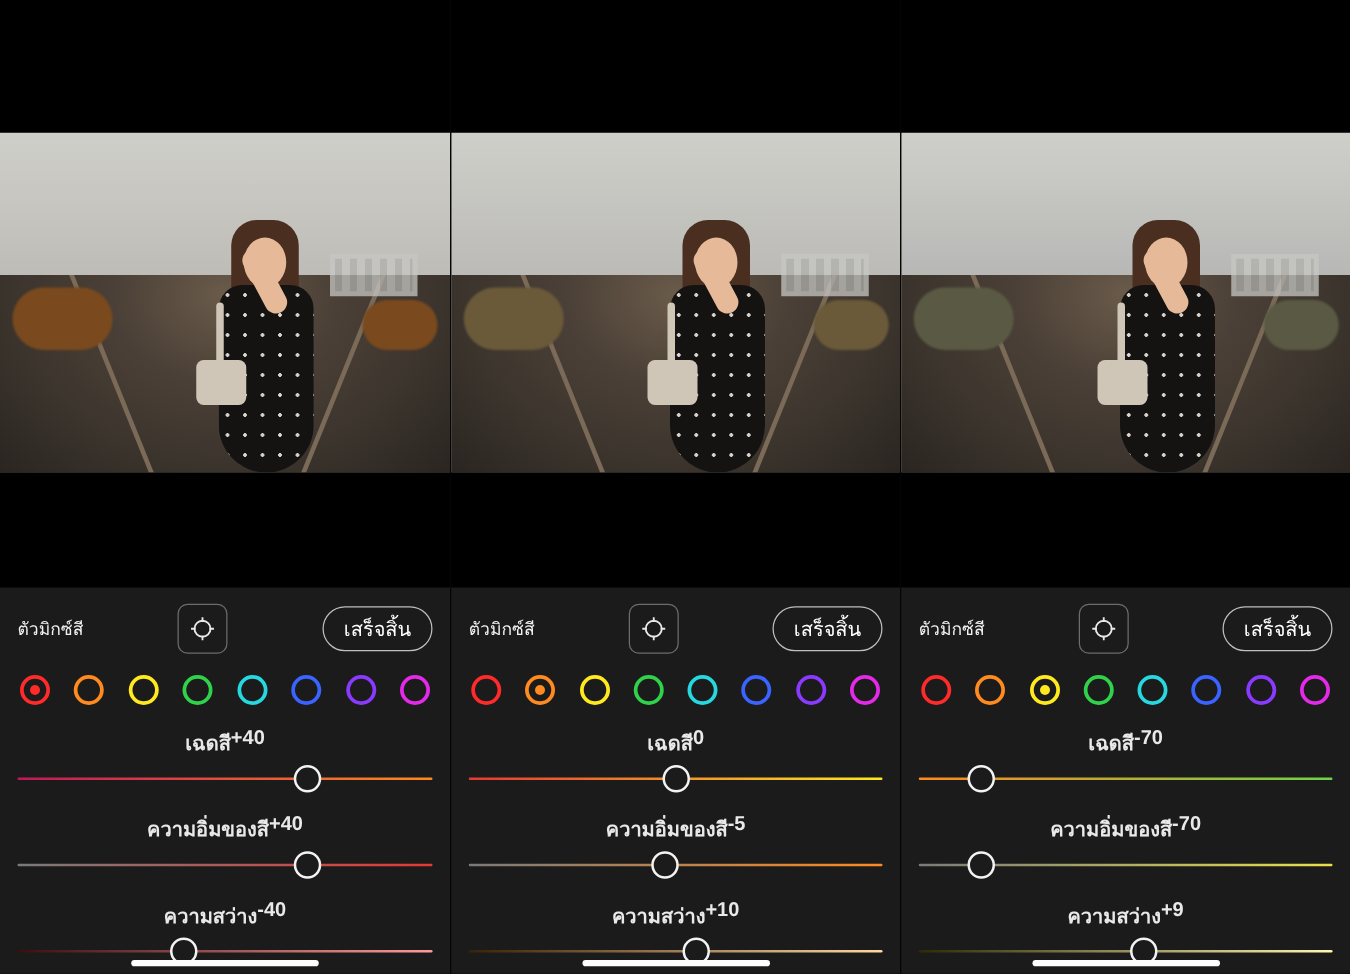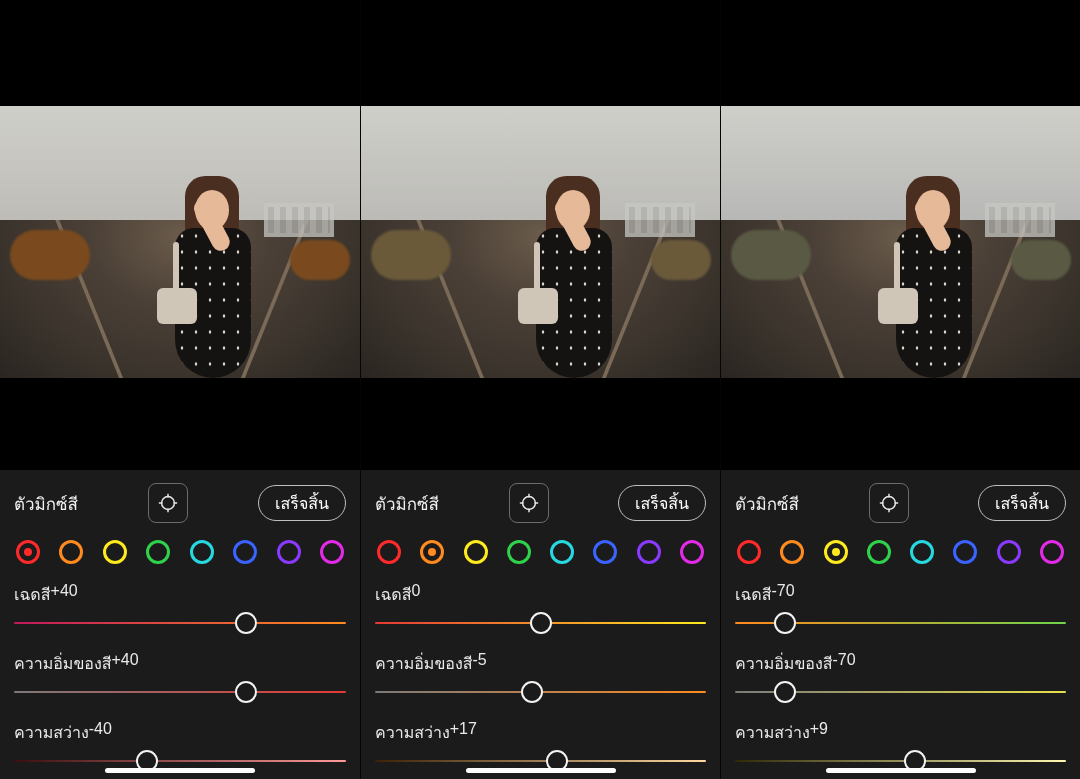--- a/index.html
+++ b/index.html
@@ -43,39 +43,39 @@
            background:#151311;
            background-image: radial-gradient(#d8d3cc 1.2px, transparent 1.6px);
            background-size: 14px 16px; }
   .bag   { position:absolute; top:120px; left:6px; width:40px; height:36px; border-radius:6px;
            background:#cfc6b8; }
   .bag::before{content:"";position:absolute;top:-46px;left:16px;width:6px;height:50px;background:#cfc6b8;border-radius:3px;}
 
   
   .controls { position:absolute; left:0; right:0; top:470px; bottom:0; background:#1b1b1b; padding: 10px 14px 0; }
   .row-top { display:flex; align-items:center; justify-content:space-between; height:46px; }
-  .section-label { color:#f1f1f1; font-size:17px; }
+  .section-label { color:#f1f1f1; font-size:14px; }
   .target-btn {
     width:40px; height:40px; border:1.5px solid #6c6c6c; border-radius:8px;
     display:flex; align-items:center; justify-content:center; background:transparent;
   }
   .target-btn svg { width:22px; height:22px; stroke:#e9e9e9; fill:none; stroke-width:1.6; }
   .done-btn {
     height:36px; padding:0 16px; border:1.6px solid #bfbfbf; color:#fff; background:transparent;
     border-radius:18px; font-size:16px;
   }
 
   .swatches { display:flex; justify-content:space-between; margin:14px 2px 8px; }
   .sw { width:24px; height:24px; border-radius:50%; border:3px solid; background:transparent; position:relative; }
   .sw.sel::after{ content:""; position:absolute; left:50%; top:50%; width:8px; height:8px; border-radius:50%;
                   transform:translate(-50%,-50%); background: currentColor; }
 
   .sliders { margin-top: 18px; }
   .sl { margin-bottom: 20px; }
-  .sl-head { display:flex; justify-content:flex-start; color:#e9e9e9; font-size:16px; margin-bottom:8px;}
+  .sl-head { display:flex; justify-content:center; color:#e9e9e9; font-size:16px; margin-bottom:8px;font-weight:bold;}
   .track { position:relative; height:16px; }
   .bar   { position:absolute; left:0; right:0; top:7px; height:2px; border-radius:2px; }
   .knob  { position:absolute; top:50%; width:22px; height:22px; border-radius:50%;
            background:#1b1b1b; border:2.5px solid #f3f3f3; transform:translate(-50%,-50%); }
 
   .home-ind { position:absolute; left:50%; bottom:6px; transform:translateX(-50%);
               width:150px; height:5px; border-radius:3px; background:#fdfdfd; }
 
   
 </style>
@@ -223,21 +223,21 @@
         <span>-5</span>
       </div>
       <div class="track">
         <div class="bar" style="background:linear-gradient(90deg, #7a7a7a, #ff8a1f);"></div>
         <div class="knob" style="left:47.5%"></div>
       </div>
           </div>
           <div class="sl">
       <div class="sl-head">
         <span>ความสว่าง</span>
-        <span>+17</span>
+        <span>+10</span>
       </div>
       <div class="track">
         <div class="bar" style="background:linear-gradient(90deg, #3a2208, #ffd9a0);"></div>
         <div class="knob" style="left:55.00000000000001%"></div>
       </div>
           </div>
         </div>
         <div class="home-ind"></div>
       </div>
     </div>

